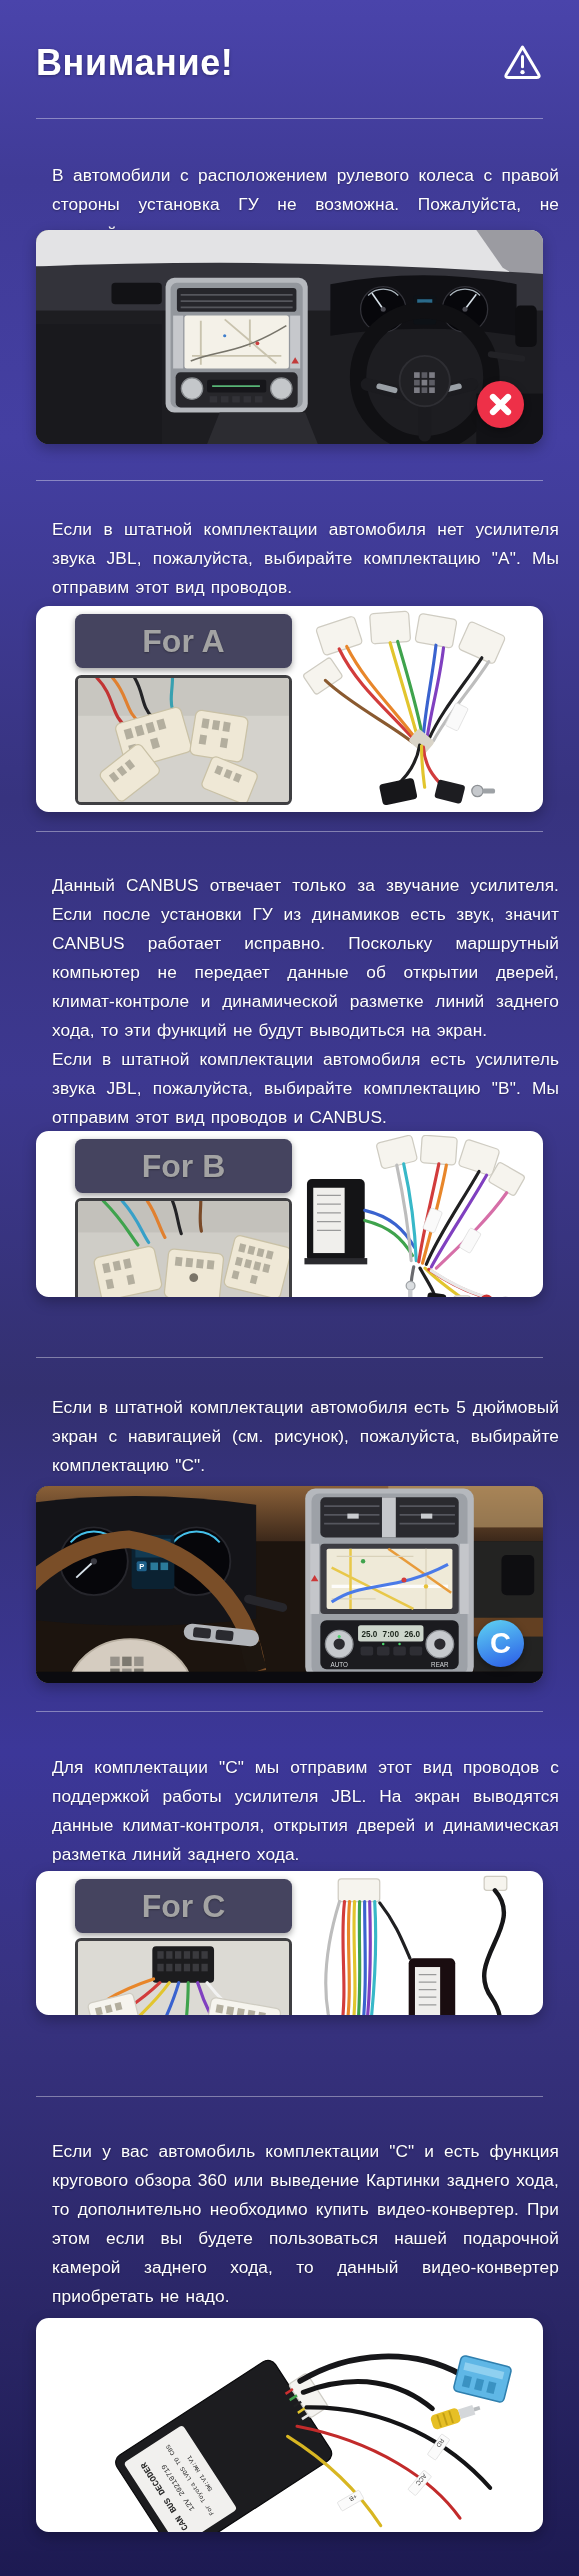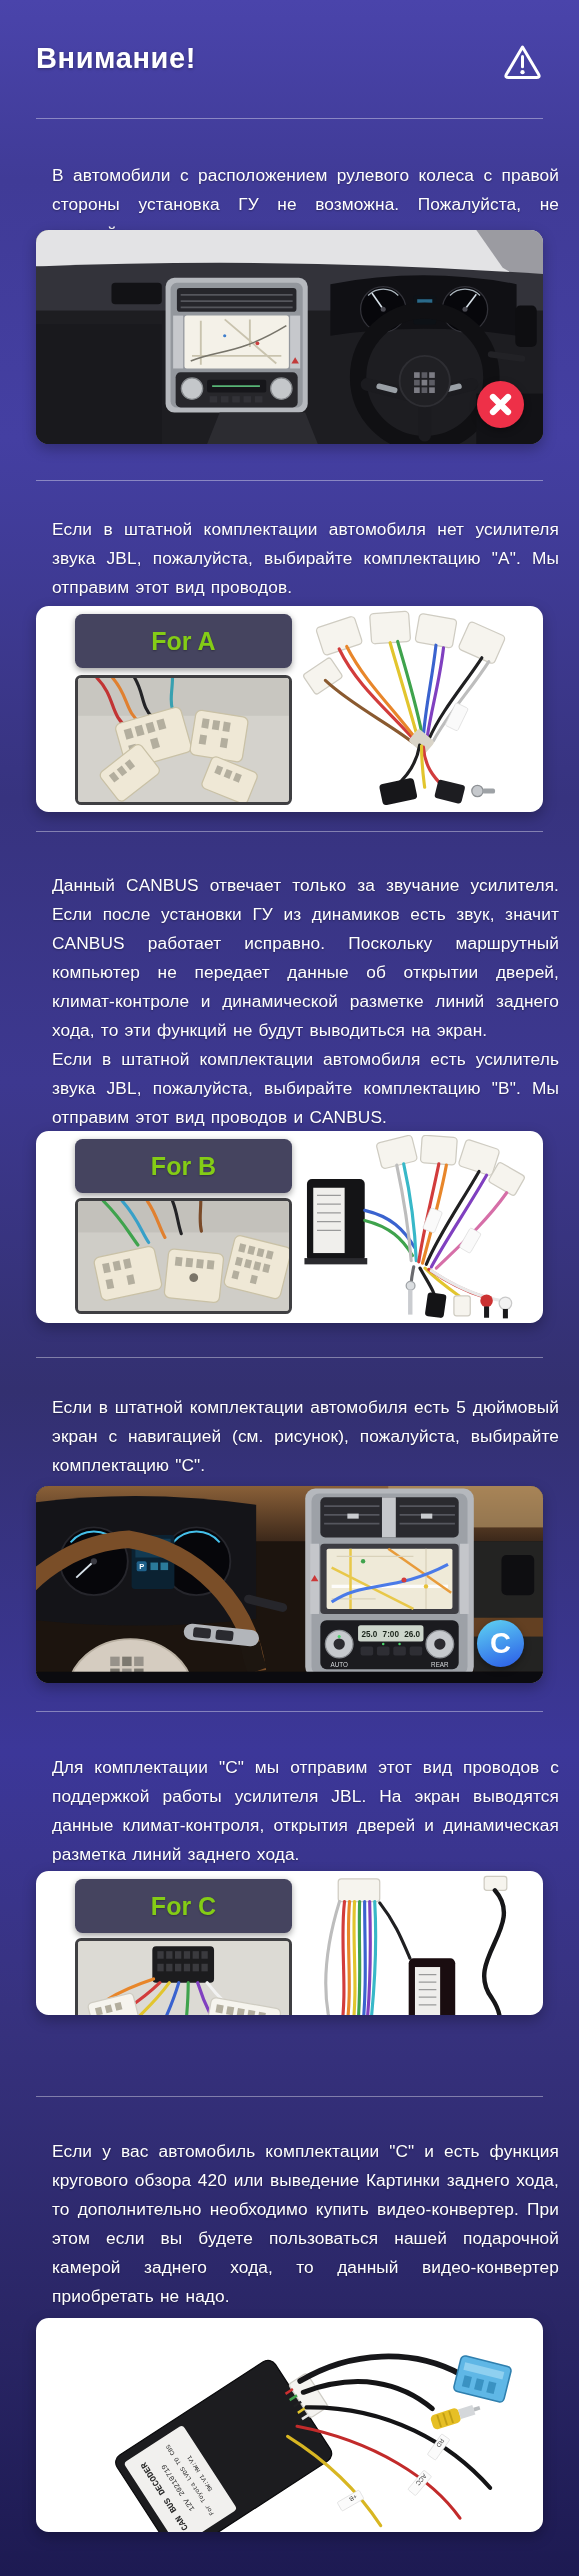--- a/index.html
+++ b/index.html
@@ -1,32 +1,32 @@
 <!DOCTYPE html>
 <html style="font-size:10px"><head>
 <meta charset="utf-8">
 <style>
   html,body{margin:0;padding:0;background:#0c0c18;}
   .page{position:relative;width:579px;height:2576px;margin:0 auto;overflow:hidden;
     font-family:"Liberation Sans",sans-serif;color:#fff;
     background:linear-gradient(180deg,#4a44ab 0%,#403b97 7%,#443fa2 17%,#37337f 31%,
       #3d3890 42%,#333070 54%,#3c3799 68%,#37327f 78%,#2a2666 90%,#1d1a52 100%);}
-  .title{position:absolute;left:36px;top:42px;margin:0;font-size:29px;font-weight:700;
+  .title{position:absolute;left:36px;top:42px;margin:0;font-size:36px;font-weight:700;
     letter-spacing:0.6px;text-shadow:0 1.3px 3.1px rgba(0,0,0,.35);}
   .warn-icon{position:absolute;left:503px;top:44px;width:39px;height:36px;}
   .divider{position:absolute;left:36px;width:507px;height:0.6px;background:rgba(255,255,255,.38);}
   .para{position:absolute;left:36px;width:507px;margin:16px;font-size:17.3px;line-height:29px;
     text-align:justify;text-shadow:0 0.6px 1.9px rgba(0,0,0,.35);word-spacing:1.3px;letter-spacing:0.1px;}
   .para p{margin:0;}
   .card{position:absolute;left:36px;width:507px;background:#fff;border-radius:12.6px;
     overflow:hidden;box-shadow:0 5px 14px rgba(0,0,0,.28);}
   .card > svg.fill{position:absolute;left:0;top:0;width:100%;height:100%;}
   .label-box{position:absolute;left:39px;top:8.2px;width:217px;height:54px;background:#45445f;
     border-radius:7.5px;display:flex;align-items:center;justify-content:center;
-    font-size:25px;font-weight:700;color:#84cc16;box-shadow:0 2.5px 6.3px rgba(0,0,0,.35);
+    font-size:32px;font-weight:700;color:#a3a3a3;box-shadow:0 2.5px 6.3px rgba(0,0,0,.35);
     text-shadow:0 1.3px 1.9px rgba(0,0,0,.3);}
   .photo-frame{position:absolute;left:39px;background:#d6d4ce;border:3.1px solid #3f3f42;
     border-radius:6.3px;overflow:hidden;}
   .photo-frame svg{display:block;width:100%;height:100%;}
   .hsvg{position:absolute;}
   .badge{position:absolute;right:19px;bottom:15.7px;width:47px;height:47px;border-radius:50%;
     display:flex;align-items:center;justify-content:center;box-shadow:0 2.5px 7.5px rgba(0,0,0,.35);}
   .badge-x{background:#ee3048;}
   .badge-c{background:linear-gradient(160deg,#5fd4f2 0%,#2a5ae8 100%);
     font-size:29px;font-weight:700;color:#fff;}
@@ -210,21 +210,21 @@
       <circle cx="282" cy="288" r="9" fill="#c6c9cd" stroke="#8d9094" stroke-width="2"></circle>
       <rect x="290" y="284" width="20" height="8" rx="3" fill="#9ea2a6"></rect>
     </svg>
   </div>
 
   <div class="para" style="top:855px">
     <p>Данный CANBUS отвечает только за звучание усилителя. Если после установки ГУ из динамиков есть звук, значит CANBUS работает исправно. Поскольку маршрутный компьютер не передает данные об открытии дверей, климат-контроле и динамической разметке линий заднего хода, то эти функций не будут выводиться на экран.</p>
     <p>Если в штатной комплектации автомобиля есть усилитель звука JBL, пожалуйста, выбирайте комплектацию "B". Мы отправим этот вид проводов и CANBUS.</p>
   </div>
 
-  <div class="card" style="top:1131px;height:192px">
+  <div class="card" style="top:1131px;height:166px">
     <div class="label-box">For B</div>
     <div class="photo-frame" style="top:67px;width:211px;height:110px">
       <svg viewBox="0 0 335 175">
         <rect width="335" height="175" fill="#cfcdc7"></rect>
         <rect width="335" height="50" fill="#c3c1bb"></rect>
         <path d="M40,0 C70,30 80,50 95,70" class="w" stroke="#3fa34d"></path>
         <path d="M70,0 C95,28 100,48 112,66" class="w" stroke="#38a0c8"></path>
         <path d="M110,0 C125,22 128,40 138,58" class="w" stroke="#e08030"></path>
         <path d="M150,0 C158,20 158,35 164,52" class="w" stroke="#232326"></path>
         <path d="M195,0 C195,18 192,32 196,48" class="w" stroke="#7a4a28"></path>
@@ -491,21 +491,21 @@
       <path d="M305,24 C355,80 255,135 300,195 C322,228 312,248 300,258" fill="none" stroke="#161618" stroke-width="7" stroke-linecap="round"></path>
       <path d="M298,256 C294,262 292,266 292,270" class="w" stroke="#cc3030"></path>
       <path d="M304,258 C314,264 320,270 322,275" class="w" stroke="#e8e8e8"></path>
       <circle cx="292" cy="276" r="10" fill="#c93030"></circle>
       <rect x="288" y="285" width="8" height="16" fill="#1a1a1c"></rect>
       <circle cx="324" cy="280" r="10" fill="#f1f1f1" stroke="#c9c9c9" stroke-width="2"></circle>
       <rect x="320" y="289" width="8" height="13" fill="#1a1a1c"></rect>
     </svg>
   </div>
 
-  <p class="para" style="top:2121px">Если у вас автомобиль комплектации "C" и есть функция кругового обзора 420 или выведение Картинки заднего хода, то дополнительно необходимо купить видео-конвертер. При этом если вы будете пользоваться нашей подарочной камерой заднего хода, то данный видео-конвертер приобретать не надо.</p>
+  <p class="para" style="top:2121px">Если у вас автомобиль комплектации "C" и есть функция кругового обзора 360 или выведение Картинки заднего хода, то дополнительно необходимо купить видео-конвертер. При этом если вы будете пользоваться нашей подарочной камерой заднего хода, то данный видео-конвертер приобретать не надо.</p>
 
   <div class="card" style="top:2318px;height:214px">
     <svg class="fill" viewBox="0 0 806 340" preserveAspectRatio="none">
       <g transform="rotate(-33 300 225)">
         <rect x="150" y="128" width="300" height="188" rx="14" fill="#1c1c1f" stroke="#0a0a0c" stroke-width="2"></rect>
         <rect x="162" y="142" width="112" height="160" rx="6" fill="#f1f0ee"></rect>
         <text class="stick b" transform="rotate(-90 192 222)" x="192" y="222">CAN BUS DECODER</text>
         <text class="stick" transform="rotate(-90 217 222)" x="217" y="222">12V 20210719</text>
         <text class="stick s" transform="rotate(-90 239 222)" x="239" y="222">For Toyota LVDS TO CBS</text>
         <text class="stick s" transform="rotate(-90 258 222)" x="258" y="222">SW:V1  HW:V1</text>

